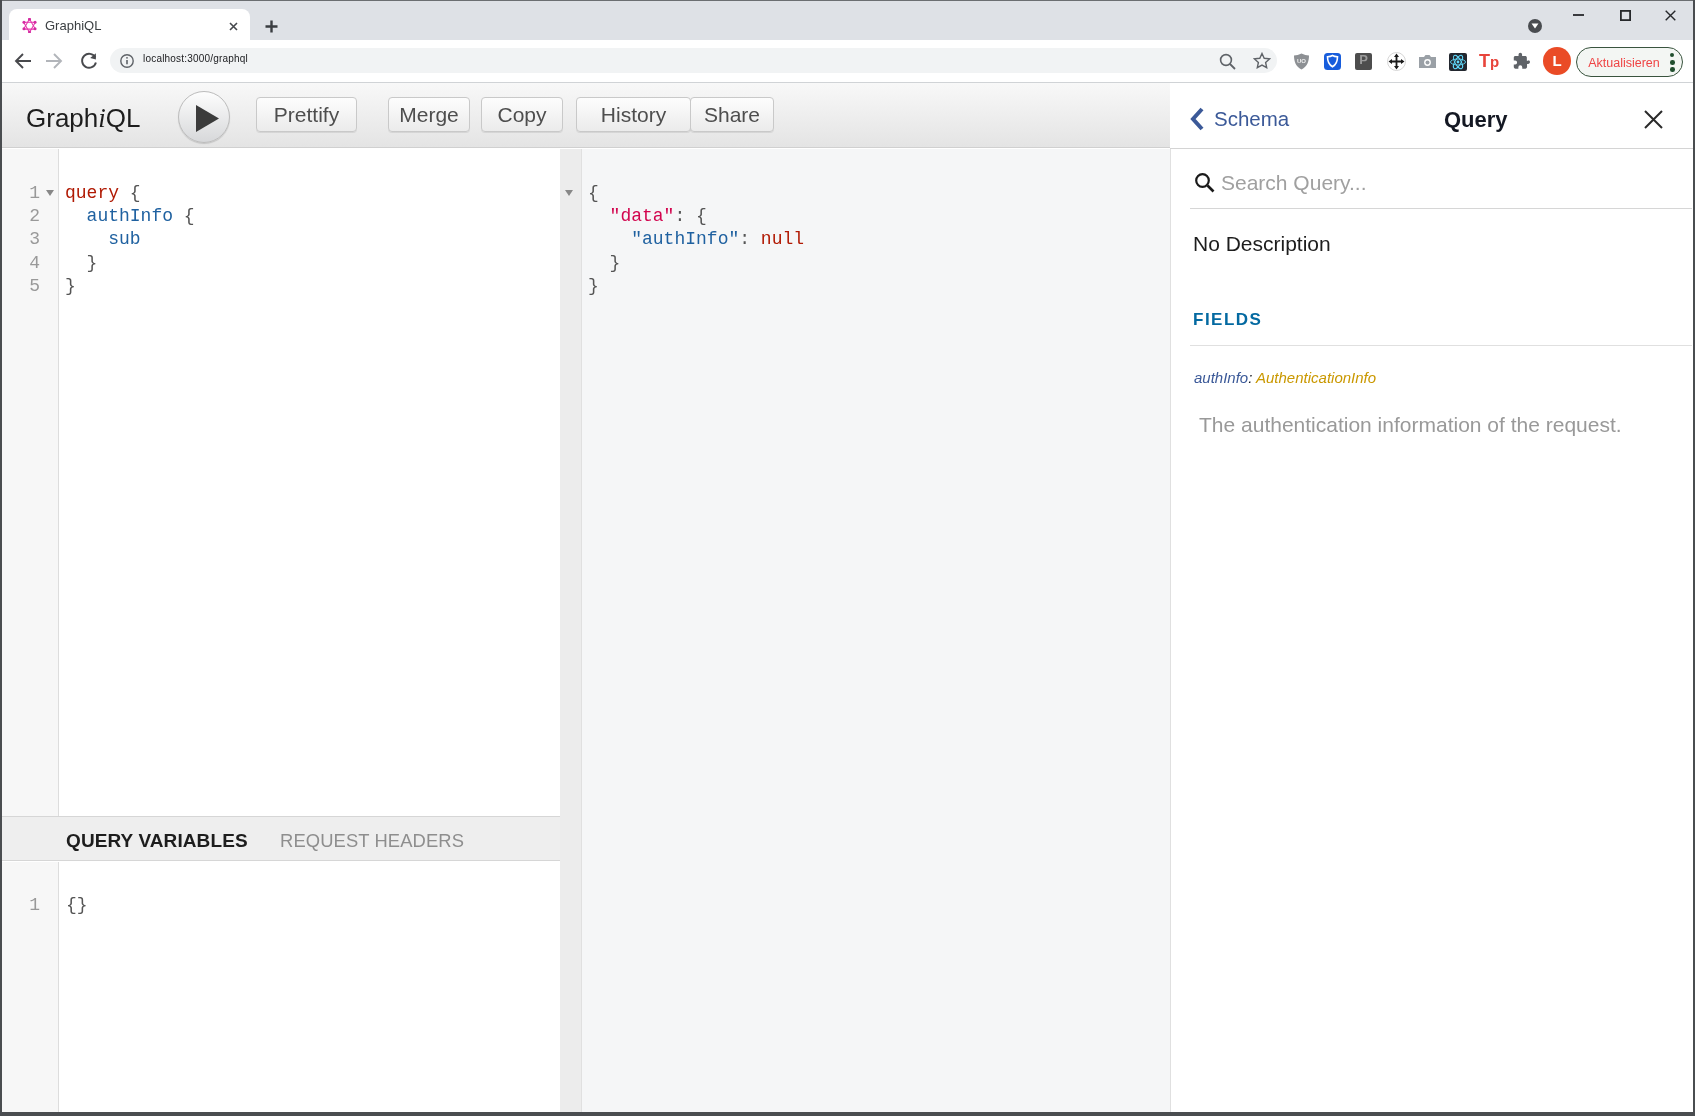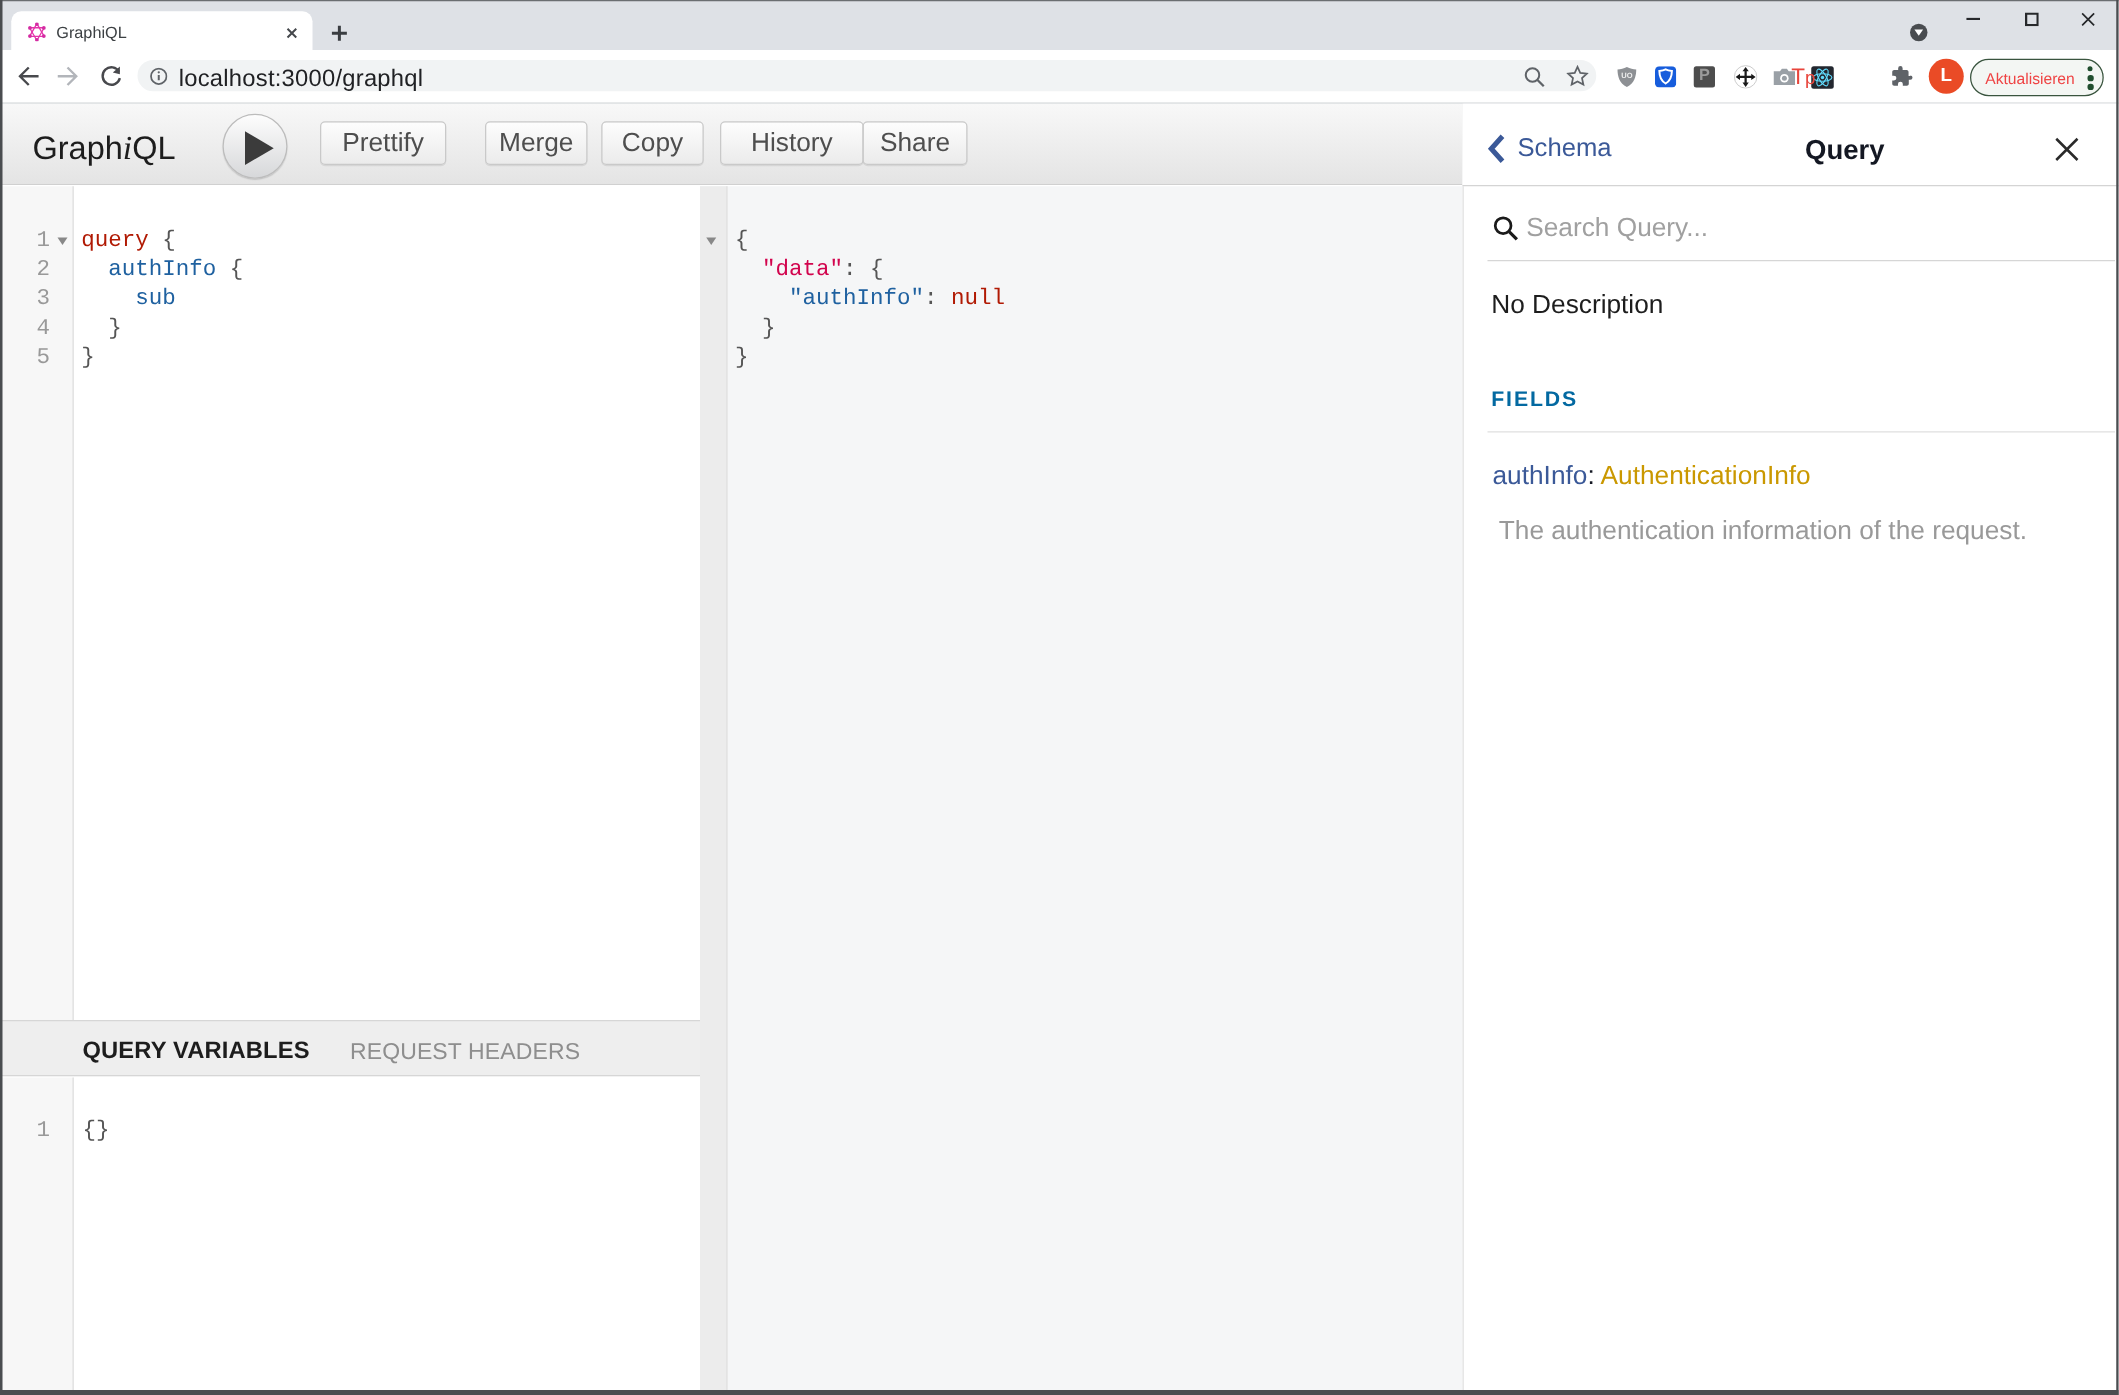--- a/index.html
+++ b/index.html
@@ -12,21 +12,21 @@
   #frame-right { right:0; top:0; width:2px; height:1116px; background:#4a4d50; z-index:50;}
   #frame-bottom { left:0; bottom:0; width:1695px; height:4px; background:#4a4d50; z-index:50;}
   
   #tabstrip { left:0; top:0; width:1695px; height:40px; background:#dee1e6; }
   #tab { left:9px; top:9px; width:241px; height:31px; background:#fff; border-radius:8px 8px 0 0; }
   #tabtitle { left:45px; top:18px; font-size:13px; color:#3c4043; }
   
   #navbar { left:0; top:40px; width:1695px; height:42px; background:#fff; }
   #navborder { left:0; top:82px; width:1695px; height:1px; background:#d0d3d6; }
   #omnibox { left:110px; top:48px; width:1167px; height:25px; background:#f1f3f4; border-radius:13px; }
-  #url { left:143px; top:52.5px; font-size:19px; color:#202124; letter-spacing:0.2px;}
+  #url { left:143px; top:52.5px; font-size:10px; color:#202124; letter-spacing:0.2px;}
   
   #topbar { left:0; top:83px; width:1170px; height:65px;
     background:linear-gradient(#f8f8f8, #e4e4e4); border-bottom:1px solid #d0d0d0; }
   #logo { left:26px; top:103px; font-size:26px; color:#1d1d1d; }
   #logo em { font-family:"Liberation Serif", serif; font-style:italic; font-size:27px;}
   #playbtn { left:178px; top:91px; width:52px; height:52px; border-radius:50%;
     background:linear-gradient(#fdfdfd, #d7d8da); border:1px solid #bcbcbc;
     box-shadow:0 1px 1px rgba(0,0,0,0.15); }
   #playbtn svg { position:absolute; left:16px; top:11.5px; }
   .tbtn { top:97px; height:35px; border:1px solid #c9c9c9; border-radius:4px;
@@ -52,21 +52,21 @@
   
   #docpanel { left:1170px; top:83px; width:525px; height:1033px; background:#fff; border-left:1px solid #e0e0e0;}
   #dochead { left:1170px; top:83px; width:525px; height:66px; background:#fff; border-bottom:1px solid #d4d4d4; }
   #docschema { left:1214px; top:107px; font-size:20.5px; color:#3B5998; }
   #doctitle { left:1444px; top:107px; font-size:22px; font-weight:bold; color:#141823; }
   #searchtxt { left:1221px; top:171px; font-size:21px; color:#a0a0a0; }
   #searchline { left:1190px; top:208px; width:502px; height:1px; background:#d6d6d6; }
   #nodesc { left:1193px; top:232px; font-size:21px; color:#1d1d1d; }
   #fields { left:1193px; top:310px; font-size:17px; font-weight:bold; color:#0369a1; letter-spacing:1.5px; }
   #fieldsline { left:1190px; top:345px; width:502px; height:1px; background:#e0e0e0; }
-  #authrow { left:1194px; top:369px; font-size:21px; }
+  #authrow { left:1194px; top:369px; font-size:15px;font-style:italic; }
   #descrow { left:1199px; top:413px; font-size:21px; color:#999; }
 </style>
 </head>
 <body>
 <div class="abs" id="tabstrip"></div>
 <div class="abs" id="tab"></div>
 <div class="abs" id="tabtitle">GraphiQL</div>
 
 <svg class="abs" style="left:22px; top:18px;" width="15" height="15" viewBox="0 0 100 100">
   <g stroke="#e535ab" stroke-width="7" fill="none">
@@ -161,21 +161,21 @@
   </svg>
 <div class="abs" style="left:1449px; top:53px; width:18px; height:18px; background:#23272f; border-radius:2px;"></div>
 <svg class="abs" style="left:1449px; top:53px;" width="18" height="18" viewBox="0 0 18 18">
     <g stroke="#61dafb" stroke-width="0.9" fill="none">
       <ellipse cx="9" cy="9" rx="7.5" ry="3"></ellipse>
       <ellipse cx="9" cy="9" rx="7.5" ry="3" transform="rotate(60 9 9)"></ellipse>
       <ellipse cx="9" cy="9" rx="7.5" ry="3" transform="rotate(120 9 9)"></ellipse>
     </g>
     <circle cx="9" cy="9" r="1.4" fill="#61dafb"></circle>
   </svg>
-<div class="abs" style="left:1433px; top:51px; font-size:18px; font-weight:normal; color:#e8453c;">T<span style="font-size:15px;">p</span></div>
+<div class="abs" style="left:1479px; top:51px; font-size:18px; font-weight:bold; color:#e8453c;">T<span style="font-size:15px;">p</span></div>
 <svg class="abs" style="left:1512px; top:52px;" width="19" height="19" viewBox="0 0 24 24">
     <path d="M20.5 11h-1.75V7c0-1.1-.9-2-2-2h-4V3.25a2.25 2.25 0 0 0-4.5 0V5h-4c-1.1 0-2 .9-2 2v3.8h1.75a2.45 2.45 0 0 1 0 4.9H2.25V19c0 1.1.9 2 2 2h3.8v-1.75a2.45 2.45 0 0 1 4.9 0V21H17c1.1 0 2-.9 2-2v-4h1.5a2.25 2.25 0 0 0 0-4.5z" fill="#5f6368"></path>
   </svg>
 <div class="abs" style="left:1543px; top:47px; width:28px; height:28px; border-radius:50%; background:#EA4B26;"></div>
 <div class="abs" style="left:1543px; top:52px; width:28px; text-align:center; font-size:15px; font-weight:bold; color:#fff;">L</div>
 
 <div class="abs" style="left:1576px; top:47px; width:107px; height:30px; border:1.5px solid #39543e; border-radius:15px; background:#f3f6f3;"></div>
 <div class="abs" style="left:1576px; top:56px; width:96px; text-align:center; font-size:12.5px; color:#ef4444;">Aktualisieren</div>
 <div class="abs" style="left:1670px; top:53px; width:4.4px; height:4.4px; border-radius:50%; background:#204E2E;"></div>
 <div class="abs" style="left:1670px; top:60px; width:4.6px; height:4.6px; border-radius:50%; background:#204E2E;"></div>

